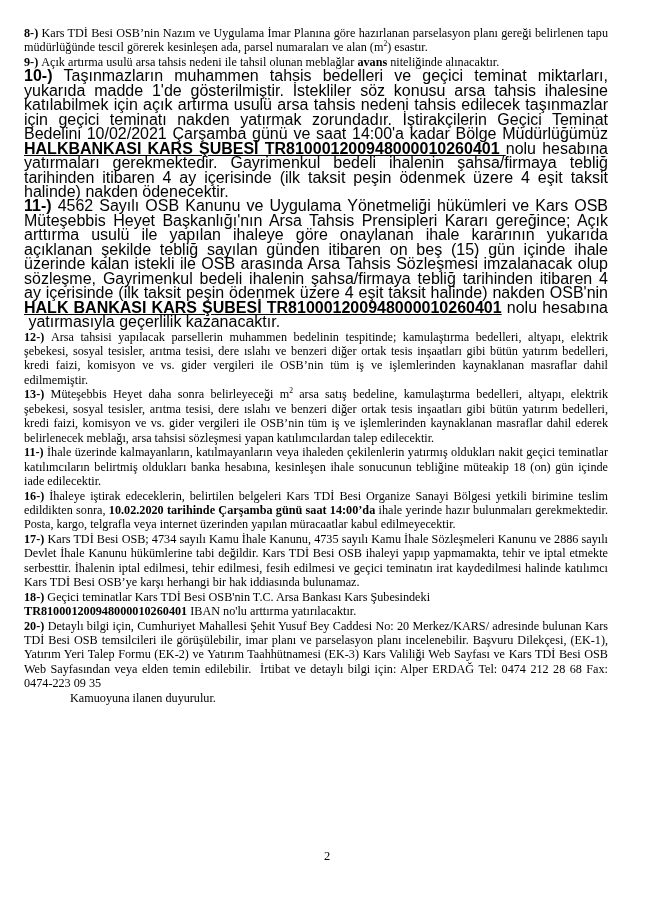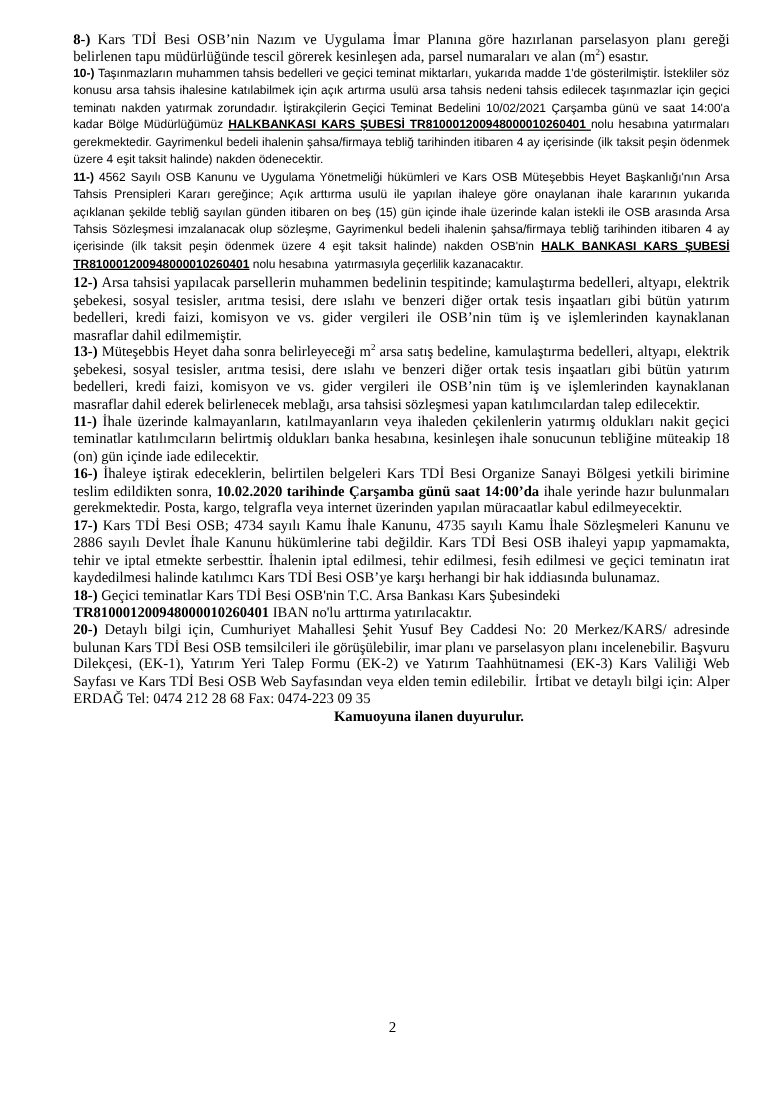--- a/index.html
+++ b/index.html
@@ -3,61 +3,62 @@
 <meta charset="utf-8">
 <style>
   html, body { margin: 0; padding: 0; background: #ffffff; }
   .page {
     position: relative;
     width: 650px;
     height: 899px;
     background: #ffffff;
     color: #000000;
     box-sizing: border-box;
-    padding: 26px 42px 0 61px;
+    padding: 26px 42px 0 24px;
     overflow: hidden;
   }
   .doc { width: 100%; }
   p.para {
     margin: 0;
     text-align: justify;
     word-spacing: normal;
   }
   .p-serif {
     font-family: "Liberation Serif", "DejaVu Serif", serif;
     font-size: 12.2px;
     line-height: 14.45px;
   }
   .p-sans {
     font-family: "Liberation Sans", "DejaVu Sans", sans-serif;
-    font-size: 10px;
+    font-size: 16px;
     line-height: 14.45px;
   }
   .run { white-space: normal; }
   .b { font-weight: 700; }
   .u { text-decoration: underline; }
   .sup { font-size: 0.62em; vertical-align: super; line-height: 0; }
-  p.indent { text-align: center; text-indent: 46px; font-weight: bold; }
+  p.indent { text-align: left; text-indent: 46px; }
   .page-number {
     position: absolute;
     top: 849px;
     left: 46px;
     width: 562px;
     text-align: center;
     font-family: "Liberation Serif", "DejaVu Serif", serif;
     font-size: 12.5px;
     color: #000000;
   }
 </style>
 </head>
 <body>
 
 <div class="page">
   <div class="doc" id="doc-content">
       <p class="para p-serif"><span class="run b">8-) </span><span class="run">Kars TDİ Besi OSB’nin Nazım ve Uygulama İmar Planına göre hazırlanan parselasyon planı gereği belirlenen tapu müdürlüğünde tescil görerek kesinleşen ada, parsel numaraları ve alan (m</span><span class="run sup">2</span><span class="run">) esastır.</span></p>
+      <p class="para p-serif"><span class="run b">9-) </span><span class="run">Açık artırma usulü arsa tahsis nedeni ile tahsil olunan meblağlar </span><span class="run b">avans</span><span class="run"> niteliğinde alınacaktır.</span></p>
       <p class="para p-sans"><span class="run b">10-) </span><span class="run">Taşınmazların muhammen tahsis bedelleri ve geçici teminat miktarları, yukarıda madde 1'de gösterilmiştir. İstekliler söz konusu arsa tahsis ihalesine katılabilmek için açık artırma usulü arsa tahsis nedeni tahsis edilecek taşınmazlar için geçici teminatı nakden yatırmak zorundadır. İştirakçilerin Geçici Teminat Bedelini 10/02/2021 Çarşamba günü ve saat 14:00'a kadar Bölge Müdürlüğümüz </span><span class="run b u">HALKBANKASI KARS ŞUBESİ TR810001200948000010260401 </span><span class="run"> nolu hesabına yatırmaları gerekmektedir. Gayrimenkul bedeli ihalenin şahsa/firmaya tebliğ tarihinden itibaren 4 ay içerisinde (ilk taksit peşin ödenmek üzere 4 eşit taksit halinde) nakden ödenecektir.</span></p>
       <p class="para p-sans"><span class="run b">11-) </span><span class="run">4562 Sayılı OSB Kanunu ve Uygulama Yönetmeliği hükümleri ve Kars OSB Müteşebbis Heyet Başkanlığı'nın Arsa Tahsis Prensipleri Kararı gereğince; Açık arttırma usulü ile yapılan ihaleye göre onaylanan ihale kararının yukarıda açıklanan şekilde tebliğ sayılan günden itibaren on beş (15) gün içinde ihale üzerinde kalan istekli ile OSB arasında Arsa Tahsis Sözleşmesi imzalanacak olup sözleşme, Gayrimenkul bedeli ihalenin şahsa/firmaya tebliğ tarihinden itibaren 4 ay içerisinde (ilk taksit peşin ödenmek üzere 4 eşit taksit halinde) nakden OSB'nin </span><span class="run b u">HALK BANKASI KARS ŞUBESİ TR810001200948000010260401</span><span class="run"> nolu hesabına &nbsp;yatırmasıyla geçerlilik kazanacaktır.</span></p>
       <p class="para p-serif"><span class="run b">12-) </span><span class="run">Arsa tahsisi yapılacak parsellerin muhammen bedelinin tespitinde; kamulaştırma bedelleri, altyapı, elektrik şebekesi, sosyal tesisler, arıtma tesisi, dere ıslahı ve benzeri diğer ortak tesis inşaatları gibi bütün yatırım bedelleri, kredi faizi, komisyon ve vs. gider vergileri ile OSB’nin tüm iş ve işlemlerinden kaynaklanan masraflar dahil edilmemiştir.</span></p>
       <p class="para p-serif"><span class="run b">13-) </span><span class="run">Müteşebbis Heyet daha sonra belirleyeceği m</span><span class="run sup">2</span><span class="run"> arsa satış bedeline, kamulaştırma bedelleri, altyapı, elektrik şebekesi, sosyal tesisler, arıtma tesisi, dere ıslahı ve benzeri diğer ortak tesis inşaatları gibi bütün yatırım bedelleri, kredi faizi, komisyon ve vs. gider vergileri ile OSB’nin tüm iş ve işlemlerinden kaynaklanan masraflar dahil ederek belirlenecek meblağı, arsa tahsisi sözleşmesi yapan katılımcılardan talep edilecektir.</span></p>
       <p class="para p-serif"><span class="run b">11-) </span><span class="run">İhale üzerinde kalmayanların, katılmayanların veya ihaleden çekilenlerin yatırmış oldukları nakit geçici teminatlar katılımcıların belirtmiş oldukları banka hesabına, kesinleşen ihale sonucunun tebliğine müteakip 18 (on) gün içinde iade edilecektir.</span></p>
       <p class="para p-serif"><span class="run b">16-) </span><span class="run">İhaleye iştirak edeceklerin, belirtilen belgeleri Kars TDİ Besi Organize Sanayi Bölgesi yetkili birimine teslim edildikten sonra, </span><span class="run b">10.02.2020 tarihinde Çarşamba günü saat 14:00’da</span><span class="run"> ihale yerinde hazır bulunmaları gerekmektedir. Posta, kargo, telgrafla veya internet üzerinden yapılan müracaatlar kabul edilmeyecektir.</span></p>
       <p class="para p-serif"><span class="run b">17-) </span><span class="run">Kars TDİ Besi OSB; 4734 sayılı Kamu İhale Kanunu, 4735 sayılı Kamu İhale Sözleşmeleri Kanunu ve 2886 sayılı Devlet İhale Kanunu hükümlerine tabi değildir. Kars TDİ Besi OSB ihaleyi yapıp yapmamakta, tehir ve iptal etmekte serbesttir. İhalenin iptal edilmesi, tehir edilmesi, fesih edilmesi ve geçici teminatın irat kaydedilmesi halinde katılımcı Kars TDİ Besi OSB’ye karşı herhangi bir hak iddiasında bulunamaz.</span></p>
       <p class="para p-serif"><span class="run b">18-) </span><span class="run">Geçici teminatlar Kars TDİ Besi OSB'nin T.C. Arsa Bankası Kars Şubesindeki</span><br><span class="run b">TR810001200948000010260401</span><span class="run"> IBAN no'lu arttırma yatırılacaktır.</span></p>
       <p class="para p-serif"><span class="run b">20-) </span><span class="run">Detaylı bilgi için, Cumhuriyet Mahallesi Şehit Yusuf Bey Caddesi No: 20 Merkez/KARS/ adresinde bulunan Kars TDİ Besi OSB temsilcileri ile görüşülebilir, imar planı ve parselasyon planı incelenebilir. Başvuru Dilekçesi, (EK-1), Yatırım Yeri Talep Formu (EK-2) ve Yatırım Taahhütnamesi (EK-3) Kars Valiliği Web Sayfası ve Kars TDİ Besi OSB Web Sayfasından veya elden temin edilebilir. &nbsp;İrtibat ve detaylı bilgi için: Alper ERDAĞ Tel: 0474 212 28 68 Fax: 0474-223 09 35</span></p>
       <p class="para p-serif indent"><span class="run">Kamuoyuna ilanen duyurulur.</span></p>

